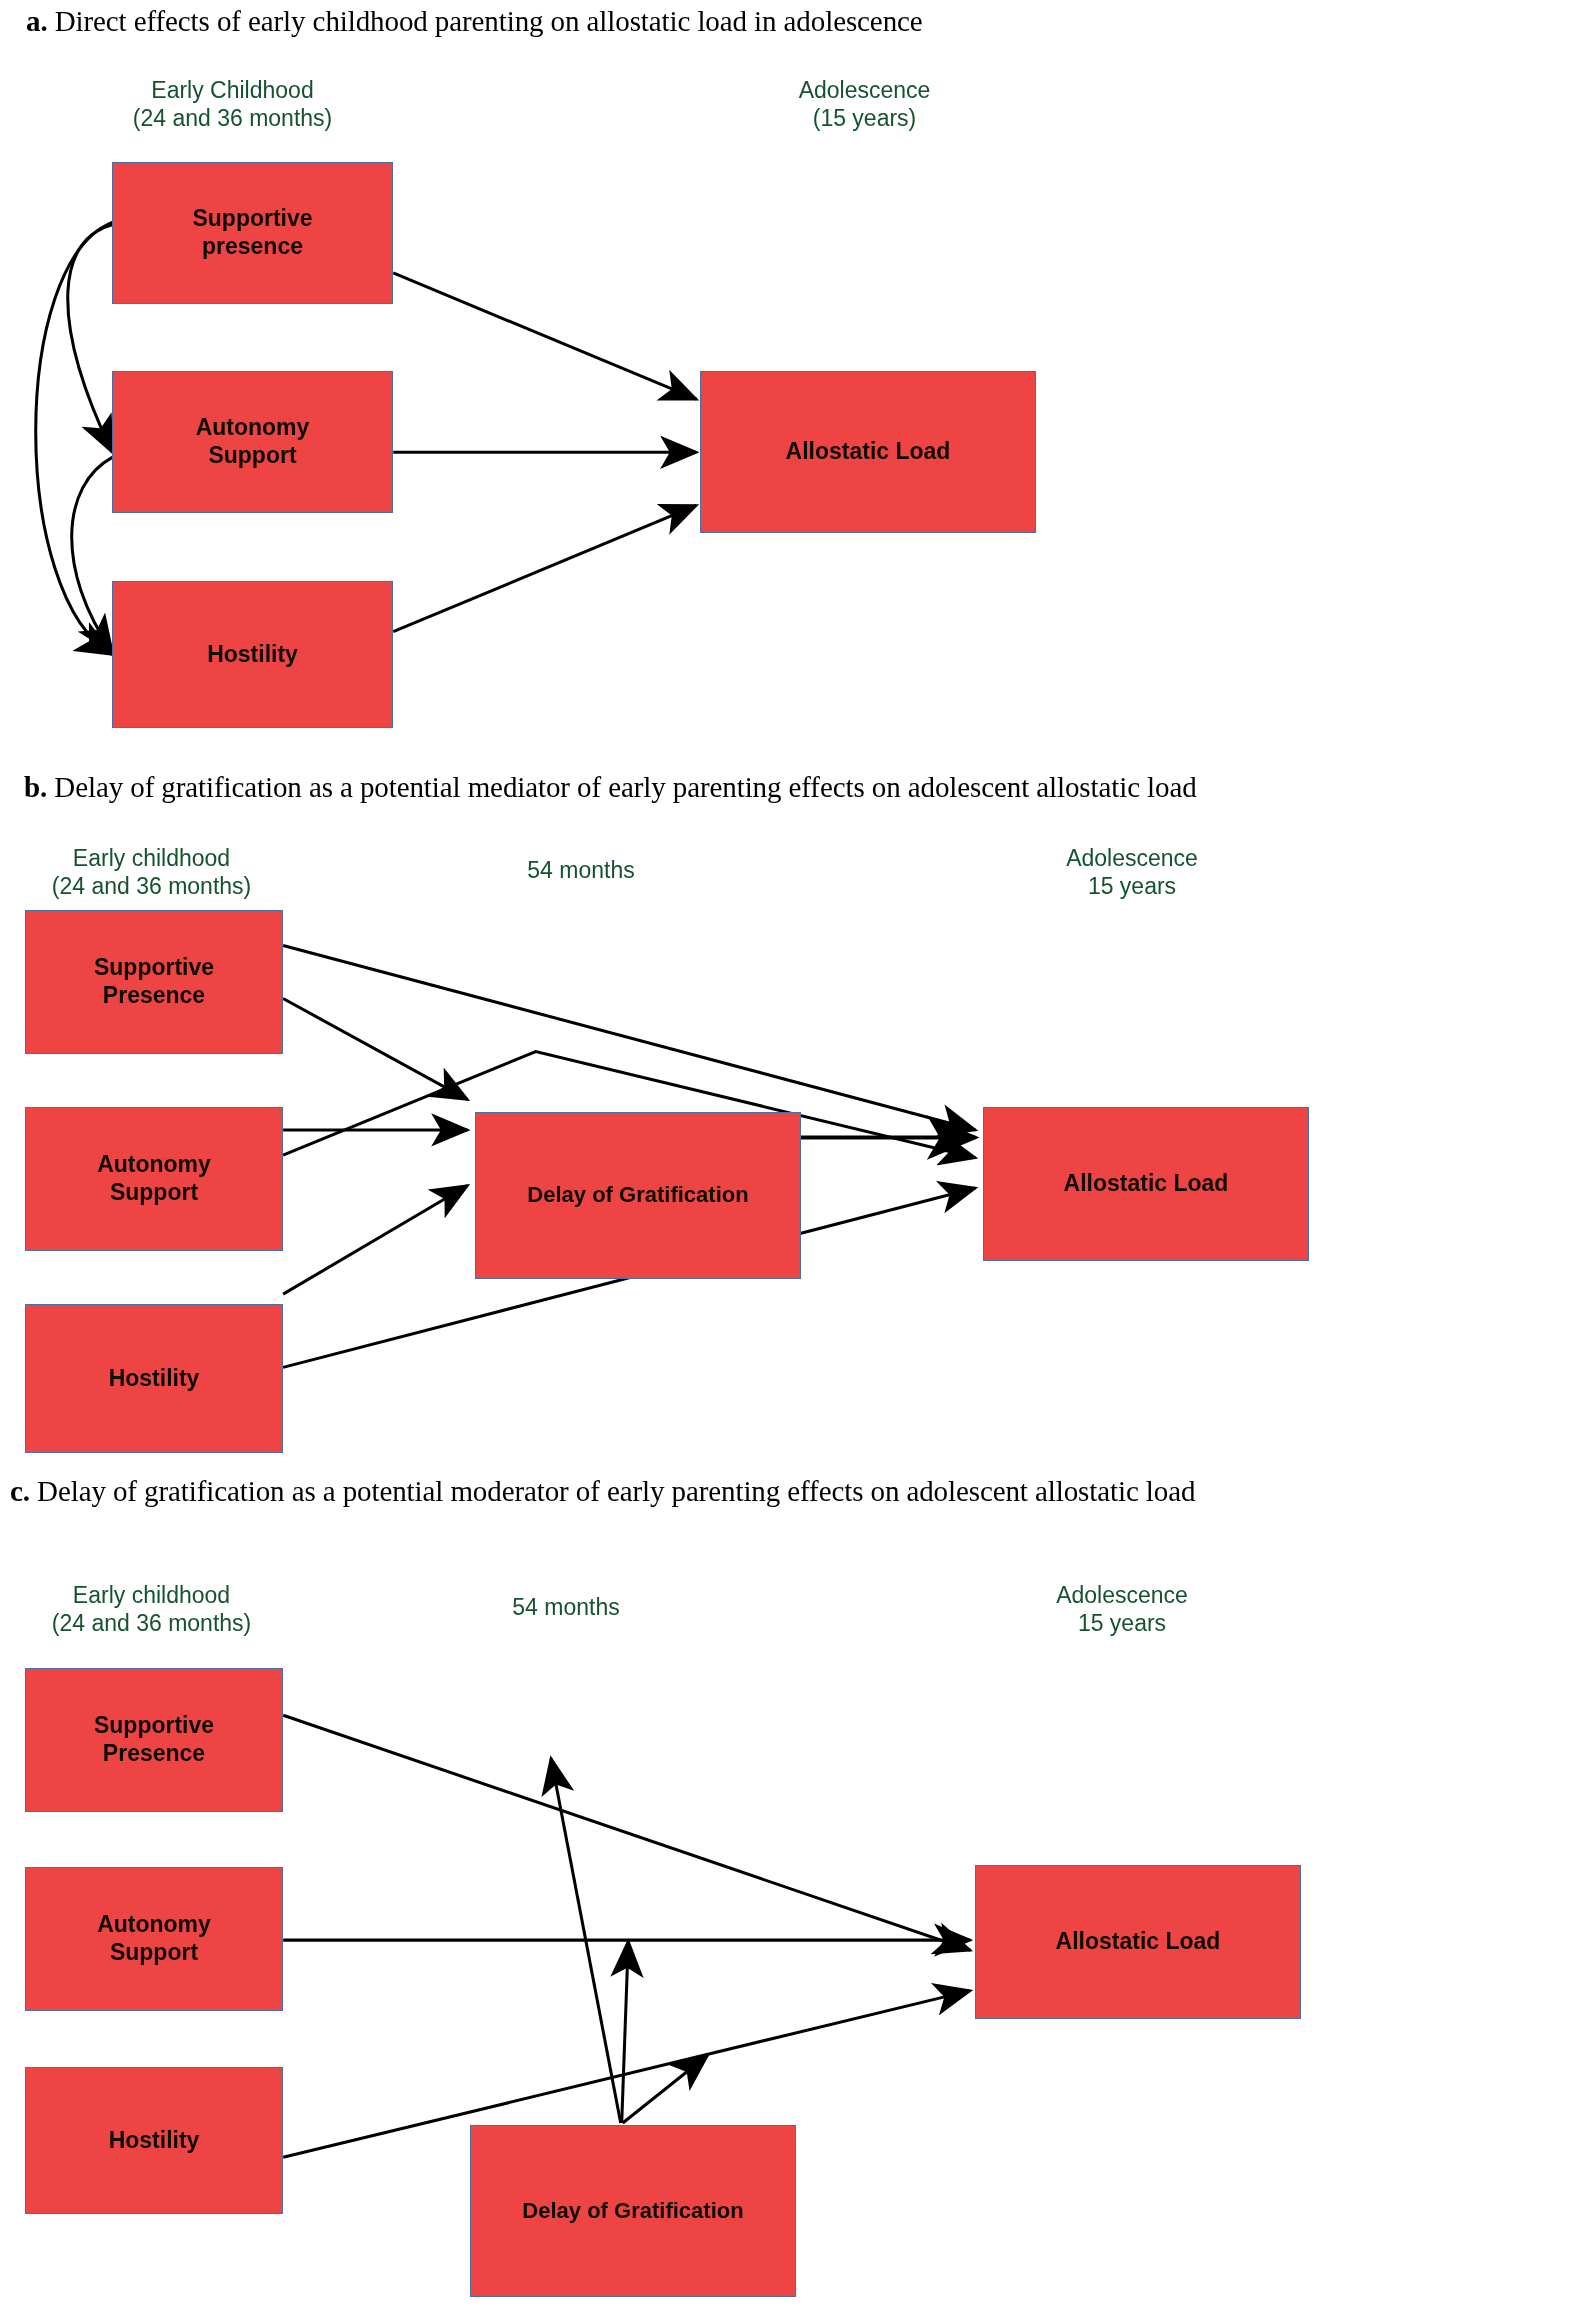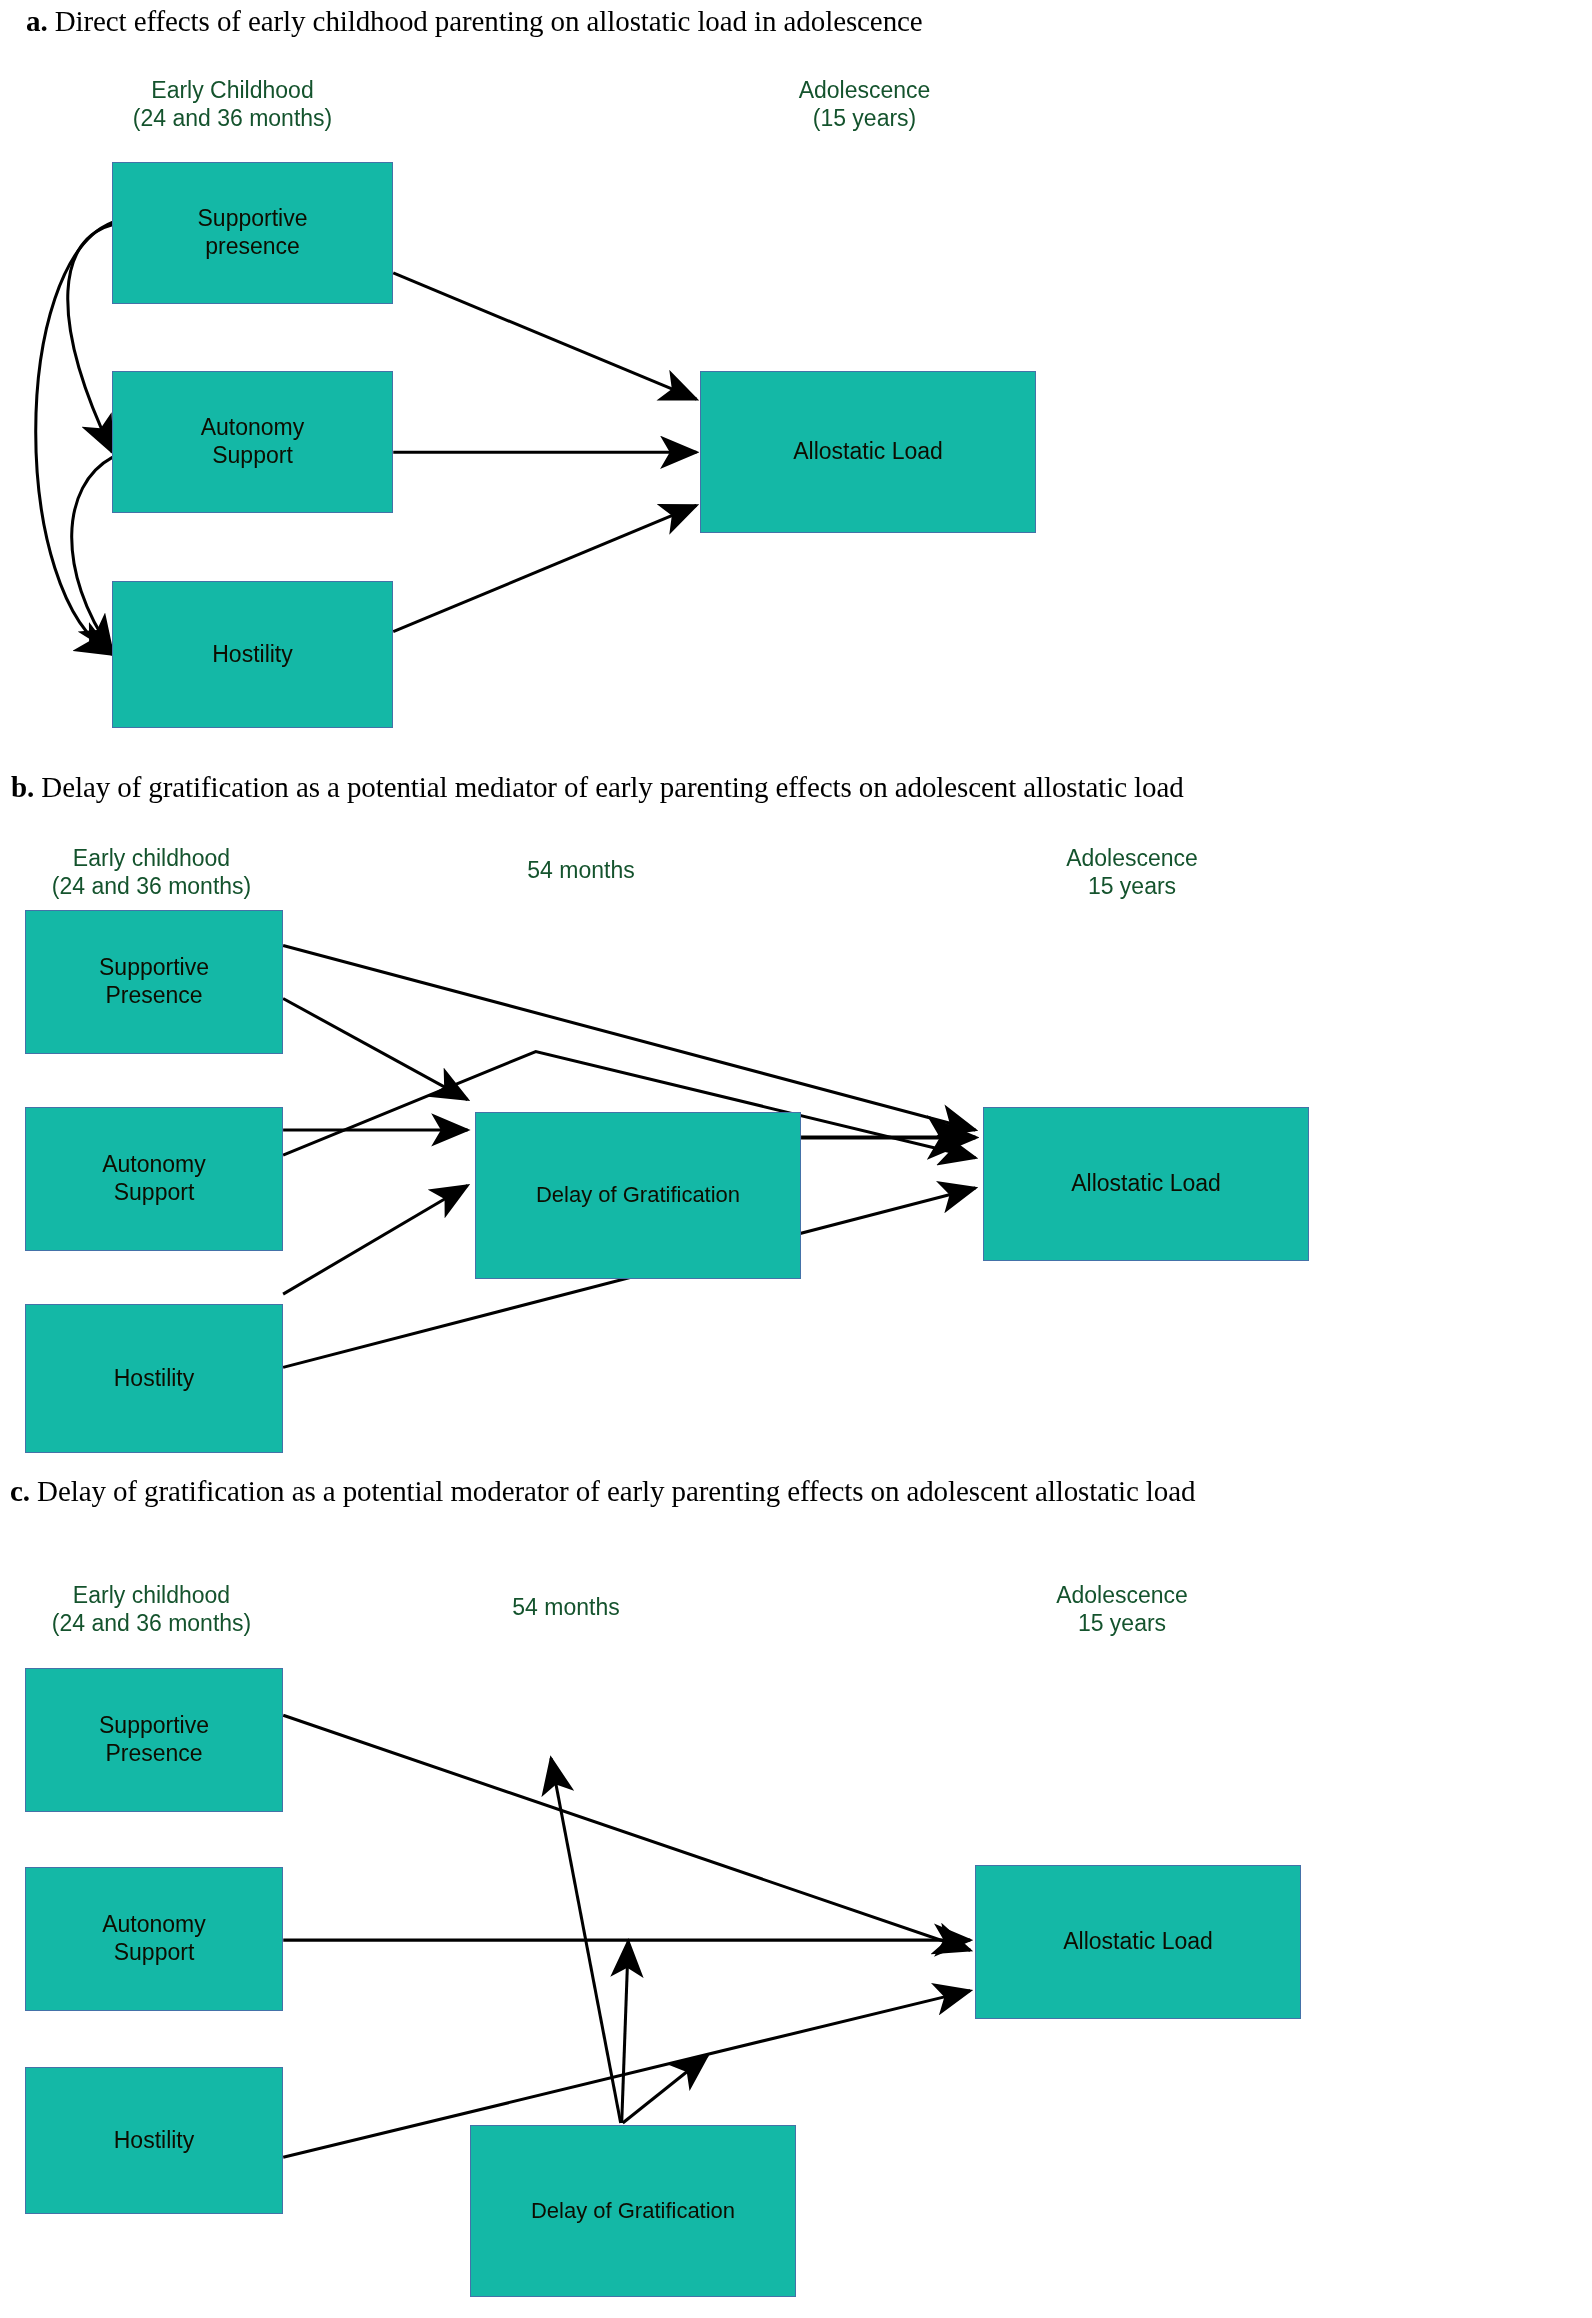--- a/index.html
+++ b/index.html
@@ -35,30 +35,30 @@
     white-space: pre-line;
   }
   svg.layer {
     position: absolute;
     left: 0;
     top: 0;
     overflow: visible;
   }
   .nodebox {
     position: absolute;
-    background: #14b8a6;
+    background: #ef4444;
     border: 1.5px solid #4472a8;
     box-sizing: border-box;
     display: flex;
     align-items: center;
     justify-content: center;
     text-align: center;
     font-family: "Liberation Sans", sans-serif;
     font-size: 23px;
-    font-weight: normal;
+    font-weight: bold;
     color: #0d0d00;
     line-height: 1.2;
     white-space: pre-line;
   }
   .nodebox.small { font-size: 22px; }
 </style>
 </head>
 <body>
 
 <div class="panel-heading" style="left:10px; top:5px;margin-left:16px;">
@@ -87,21 +87,21 @@
   <line x1="778" y1="1250" x2="1378" y2="1000" stroke="#000" stroke-width="6" marker-end="url(#ah)"></line>
 </svg>
 
 <div class="nodebox" style="left:112px; top:162px; width:281px; height:142px;">Supportive
 presence</div>
 <div class="nodebox" style="left:112px; top:371px; width:281px; height:142px;">Autonomy
 Support</div>
 <div class="nodebox" style="left:112px; top:581px; width:281px; height:147px;">Hostility</div>
 <div class="nodebox" style="left:700px; top:371px; width:336px; height:162px;">Allostatic Load</div>
 
-<div class="panel-heading" style="left:11px; top:771px;">
+<div class="panel-heading" style="left:24px; top:771px;">
   <span class="pl">b. </span>
   <span>Delay of gratification as a potential mediator of early parenting effects on adolescent allostatic load</span>
 </div>
 
 <div class="col-label" style="left:25px; top:844px; width:253px;">Early childhood
 (24 and 36 months)</div>
 <div class="col-label" style="left:480px; top:856px; width:202px;">54 months</div>
 <div class="col-label" style="left:1016px; top:844px; width:232px;">Adolescence
 15 years</div>
 

